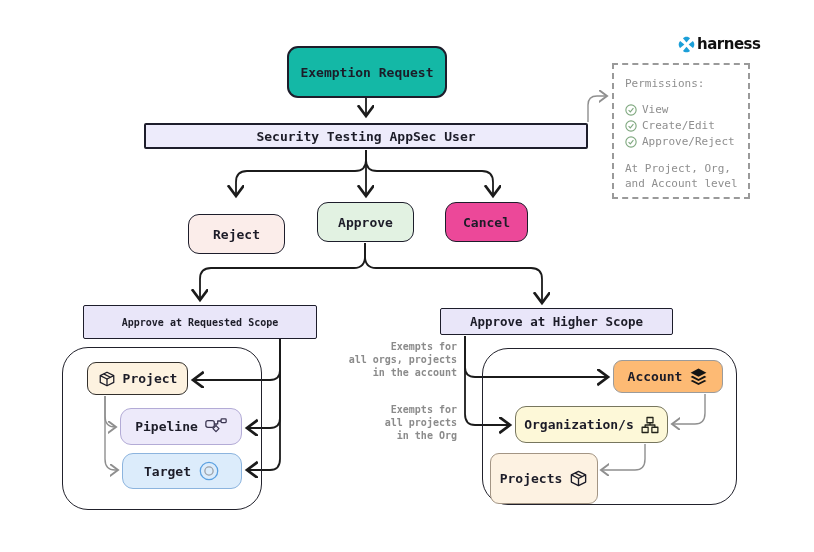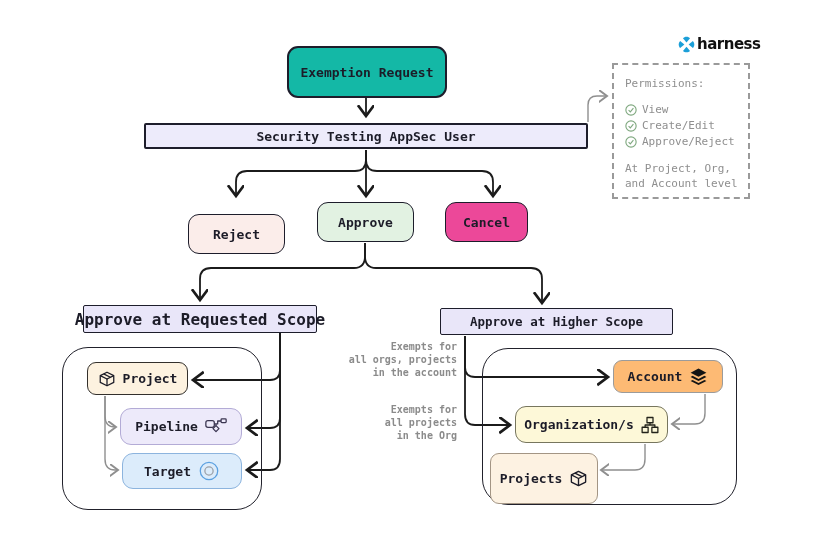--- a/index.html
+++ b/index.html
@@ -13,21 +13,21 @@
   }
   .r10 { border-radius:11px; }
   .r8  { border-radius:9px; }
   .rect{ border-radius:2px; }
 
   .exemption  { left:287px; top:46px;  width:160px; height:52px; background:#14b8a6; border:2px solid #1d1d2b; }
   .appsec     { left:144px; top:123px; width:444px; height:26px; background:#edebfb; border:2px solid #1d1d2b; }
   .reject     { left:188px; top:202px; width:97px;  height:40px; background:#fbedea; border:1.8px solid #1d1d2b;margin-top:12px; }
   .approve    { left:317px; top:202px; width:97px;  height:40px; background:#e2f2e2; border:1.8px solid #1d1d2b; }
   .cancel     { left:445px; top:202px; width:83px;  height:40px; background:#ec4899; border:1.8px solid #1d1d2b; }
-  .req-scope  { left:83px;  top:305px; width:234px; height:28px; background:#e9e6f9; border:1.6px solid #1d1d2b; font-size:16px; }
+  .req-scope  { left:83px;  top:305px; width:234px; height:34px; background:#e9e6f9; border:1.6px solid #1d1d2b; font-size:10px; }
   .hi-scope   { left:440px; top:308px; width:233px; height:27px; background:#e9e6f9; border:1.6px solid #1d1d2b; font-size:12.5px; }
 
   .container {
     position:absolute; border:1.6px solid #21212b; border-radius:26px; background:transparent;
   }
   .cont-left  { left:62px;  top:347px; width:200px; height:163px; }
   .cont-right { left:482px; top:348px; width:255px; height:157px; }
 
   .project    { left:87px;  top:362px; width:101px; height:33px; background:#fdf2e0; border:1.4px solid #33302c; }
   .pipeline   { left:120px; top:408px; width:122px; height:37px; background:#edeafa; border:1.4px solid #b3abd6; }

